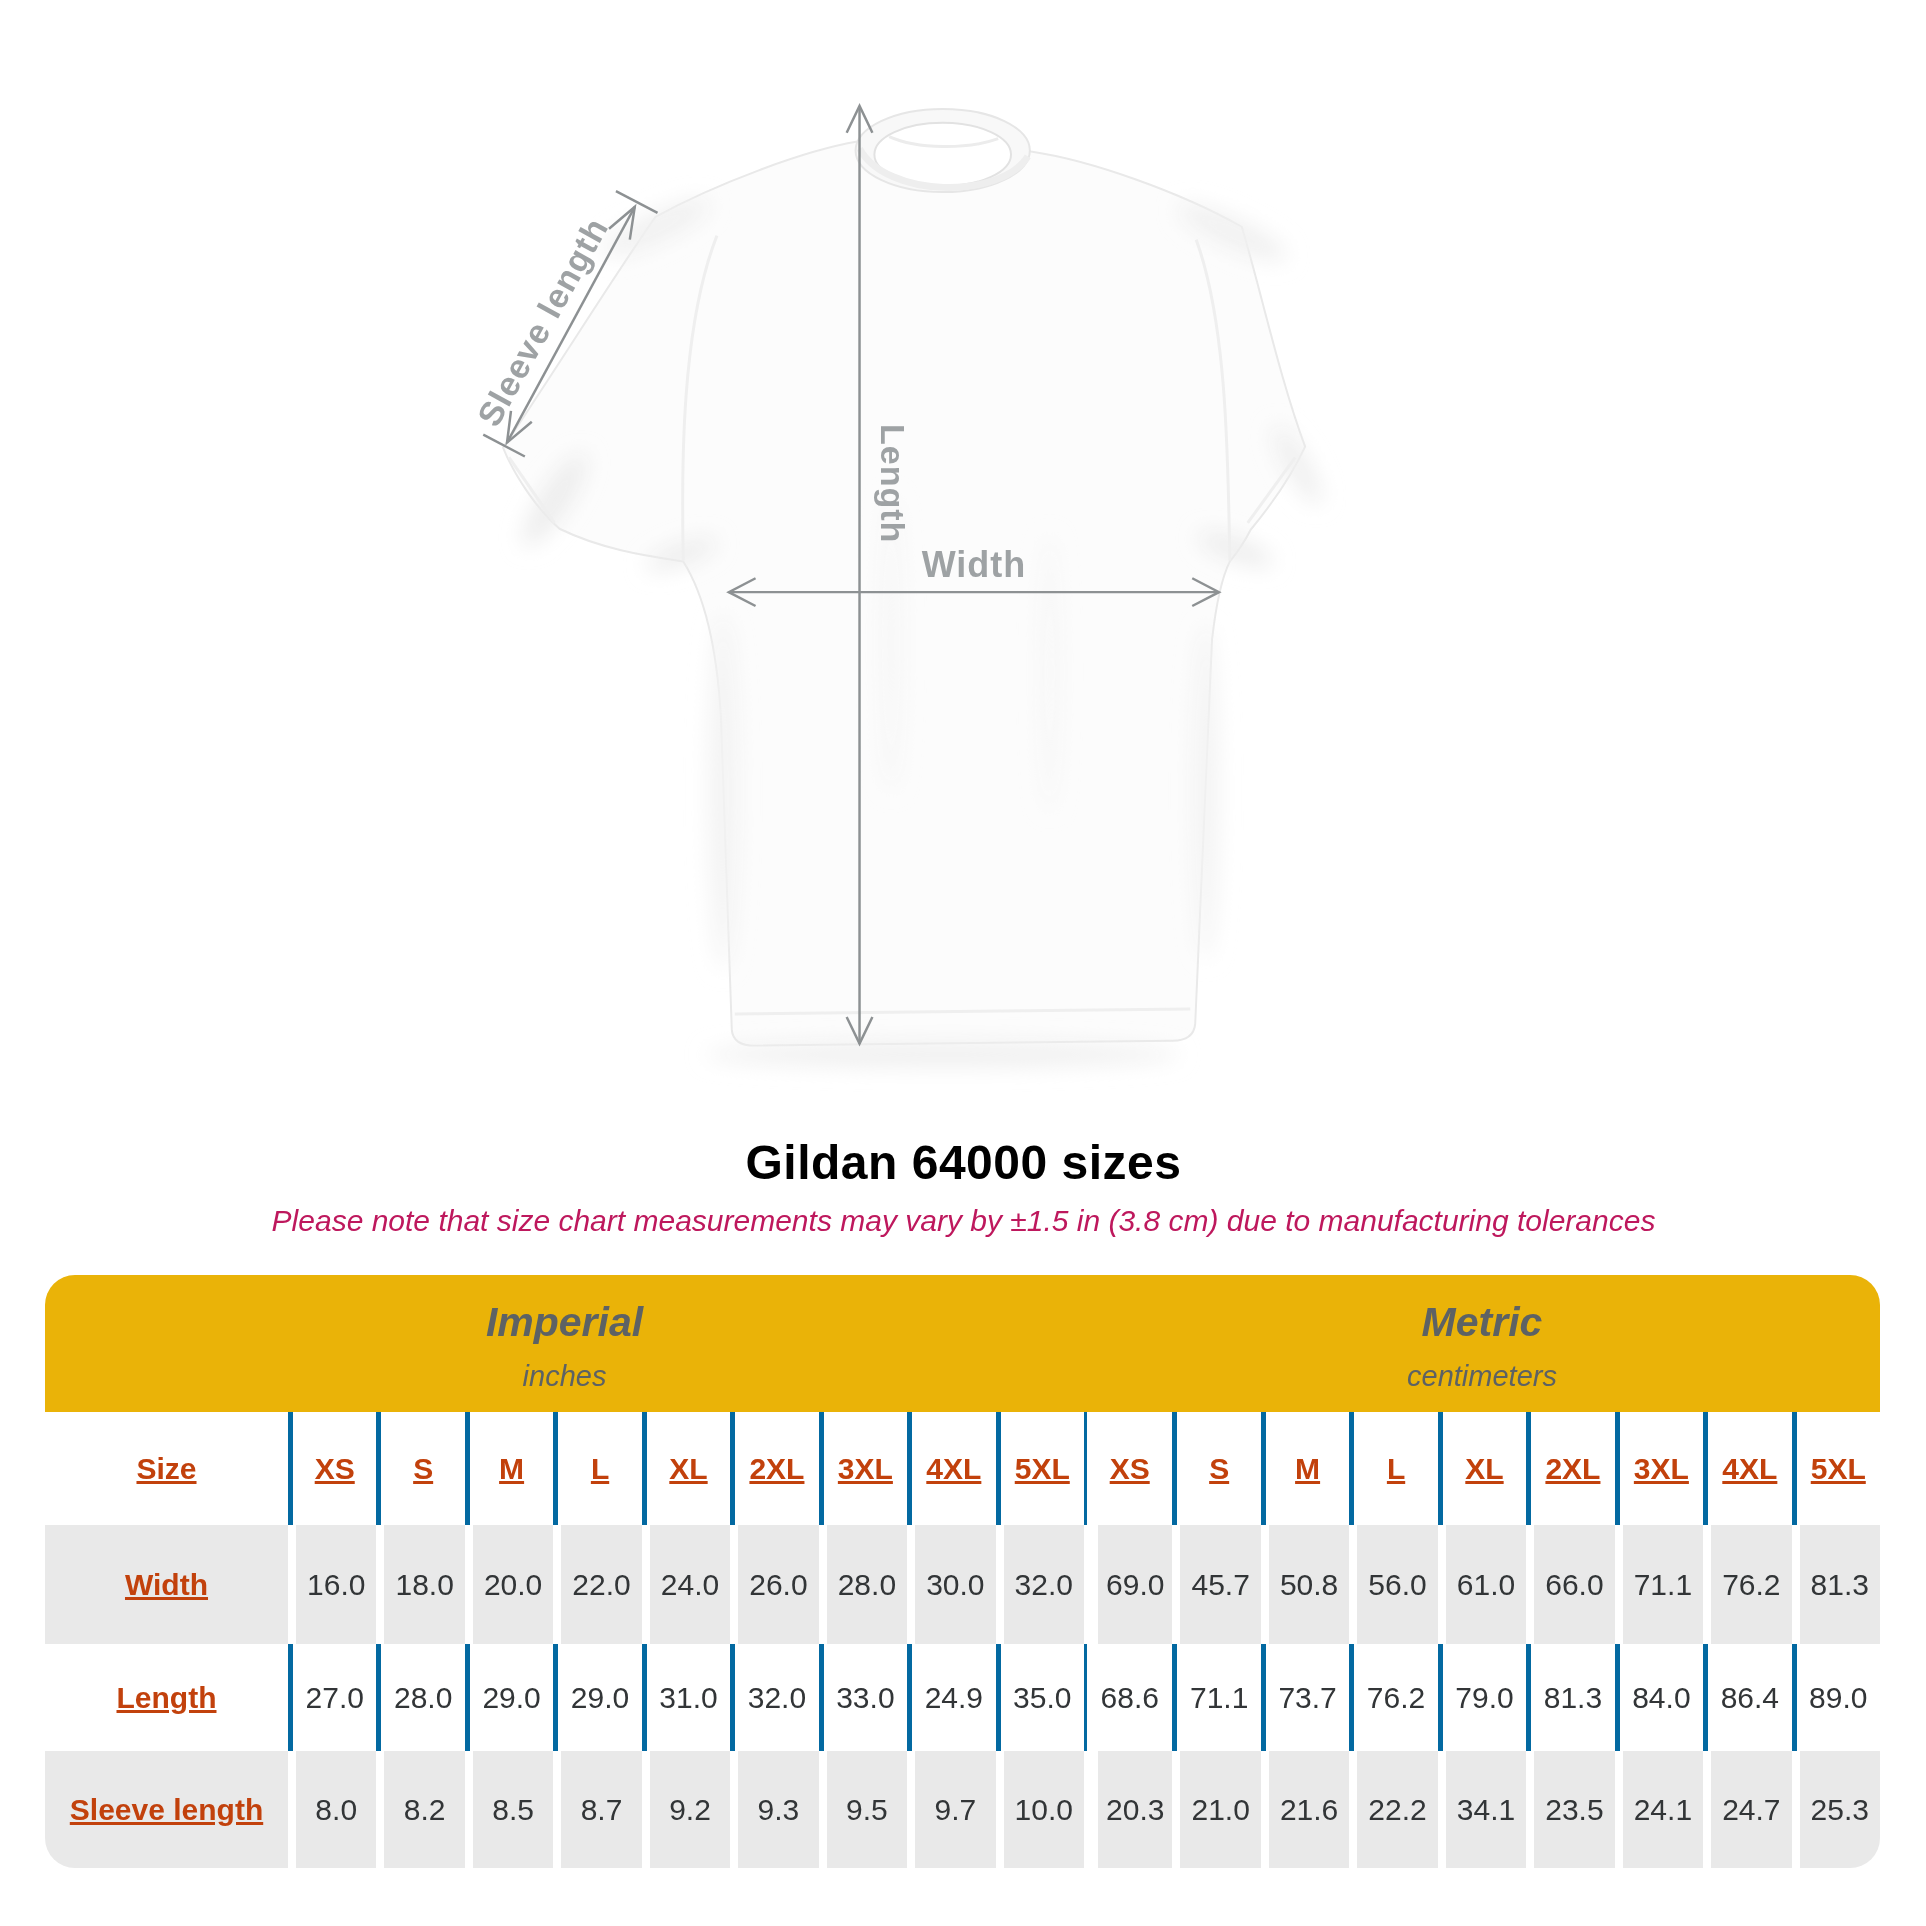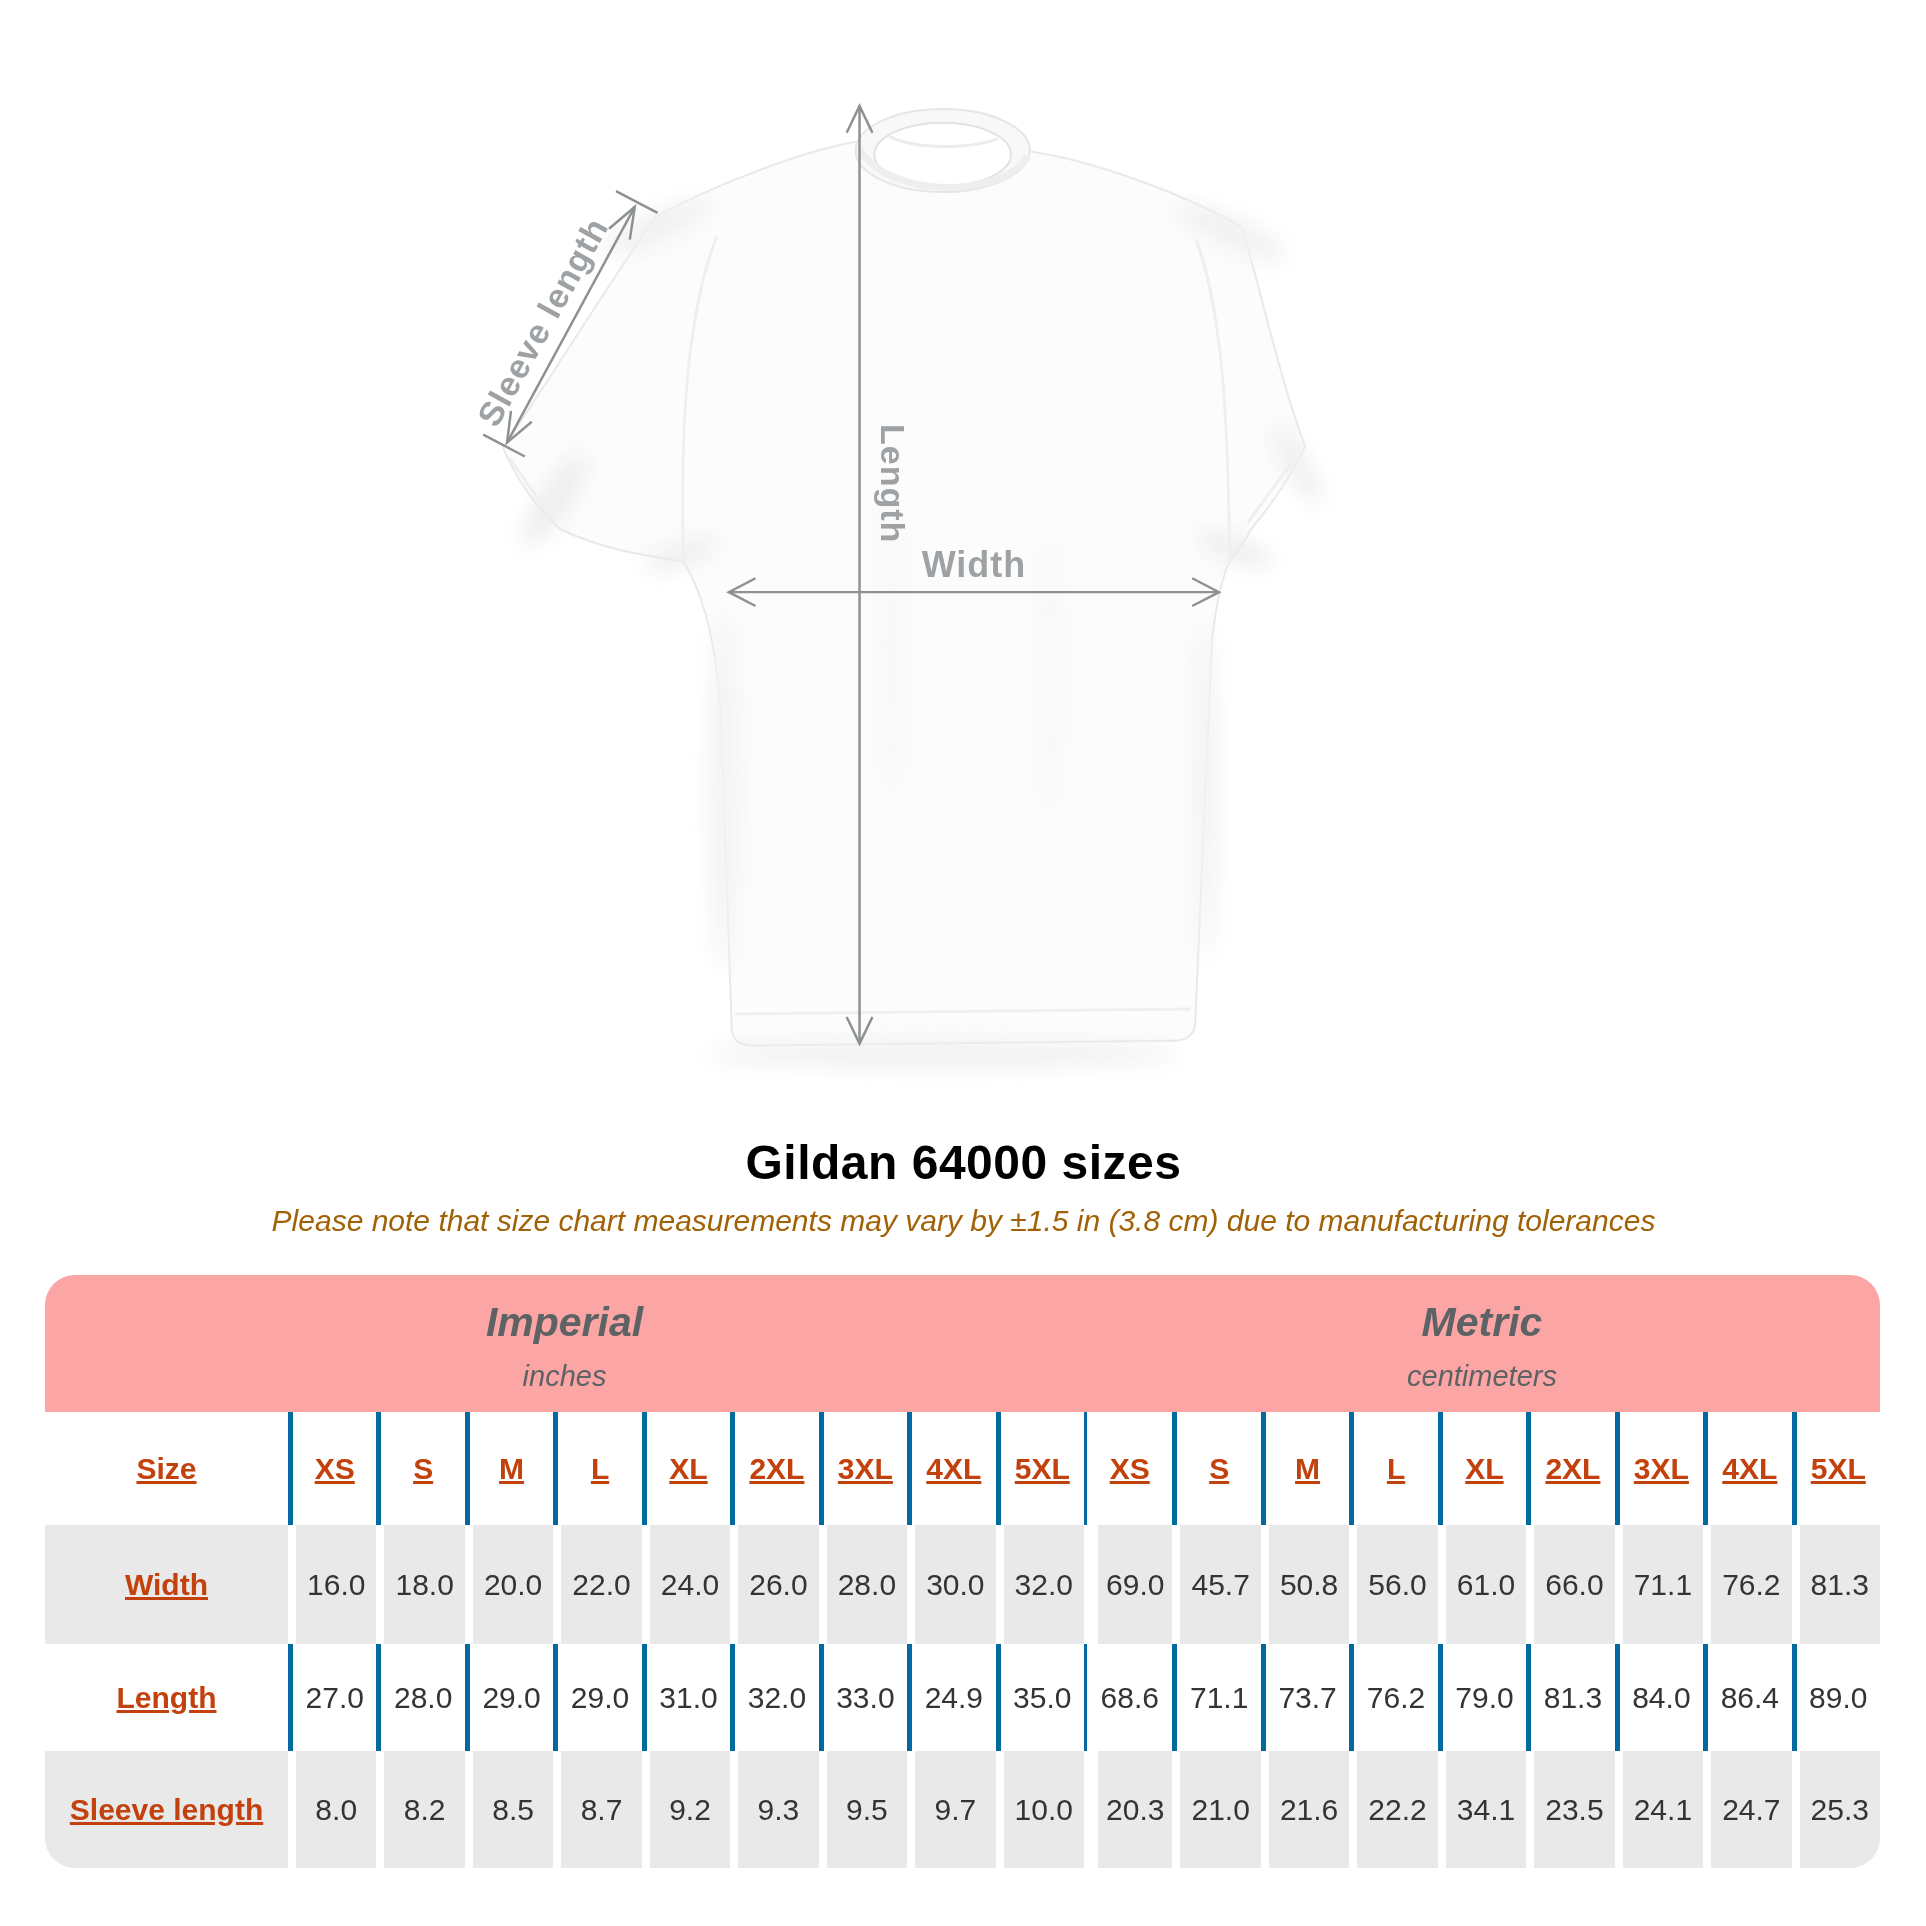--- a/index.html
+++ b/index.html
@@ -30,32 +30,32 @@
     transform:translate(-50%,-50%);
   }
 
   
   .page-title {
     position:absolute; left:0; top:1135px; width:100%; text-align:center;
     font-size:48px; font-weight:bold; color:#000000; letter-spacing:0.5px;
   }
   .page-subtitle {
     position:absolute; left:0; top:1204px; width:100%; text-align:center;
-    font-size:30px; font-style:italic; color:#a16207;
+    font-size:30px; font-style:italic; color:#be185d;
   }
 
   
   .size-table {
     position:absolute; left:45px; top:1275px; width:1835px;
     display:grid;
     grid-template-columns:243px repeat(18, 1fr);
     grid-template-rows:137px 113px 119px 107px 117px;
   }
   .hdr {
-    background:#fca5a5; display:flex; flex-direction:column;
+    background:#eab308; display:flex; flex-direction:column;
     align-items:center; justify-content:center; gap:14px; padding-top:4px;
     color:#5d6264;
   }
   .hdr-imp { grid-column:1/11; border-radius:30px 0 0 0; }
   .hdr-met { grid-column:11/20; border-radius:0 30px 0 0; }
   .hdr-title { font-size:41px; font-weight:bold; font-style:italic; }
   .hdr-unit  { font-size:29px; font-style:italic;text-align:center; }
 
   .cell {
     display:flex; align-items:center; justify-content:center;

